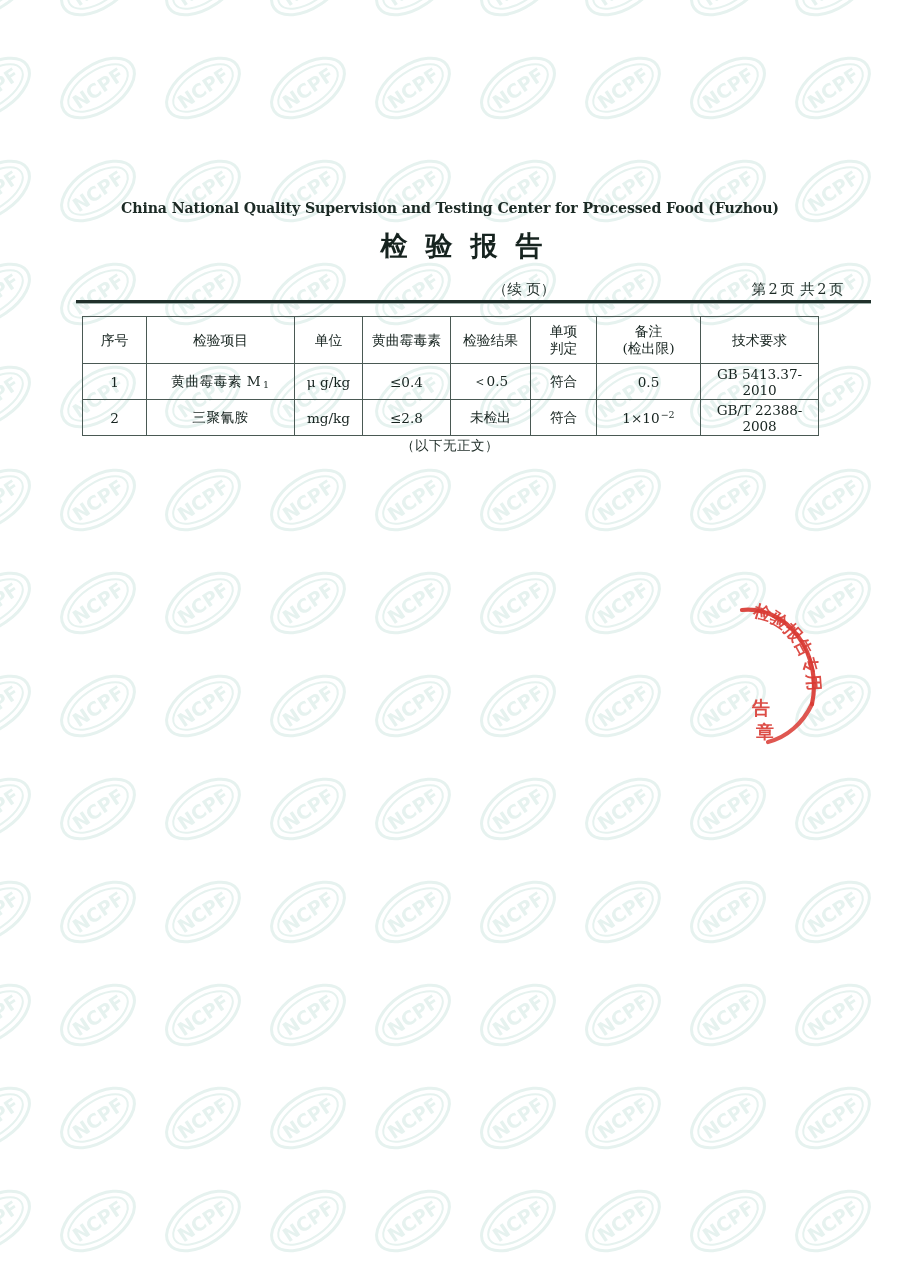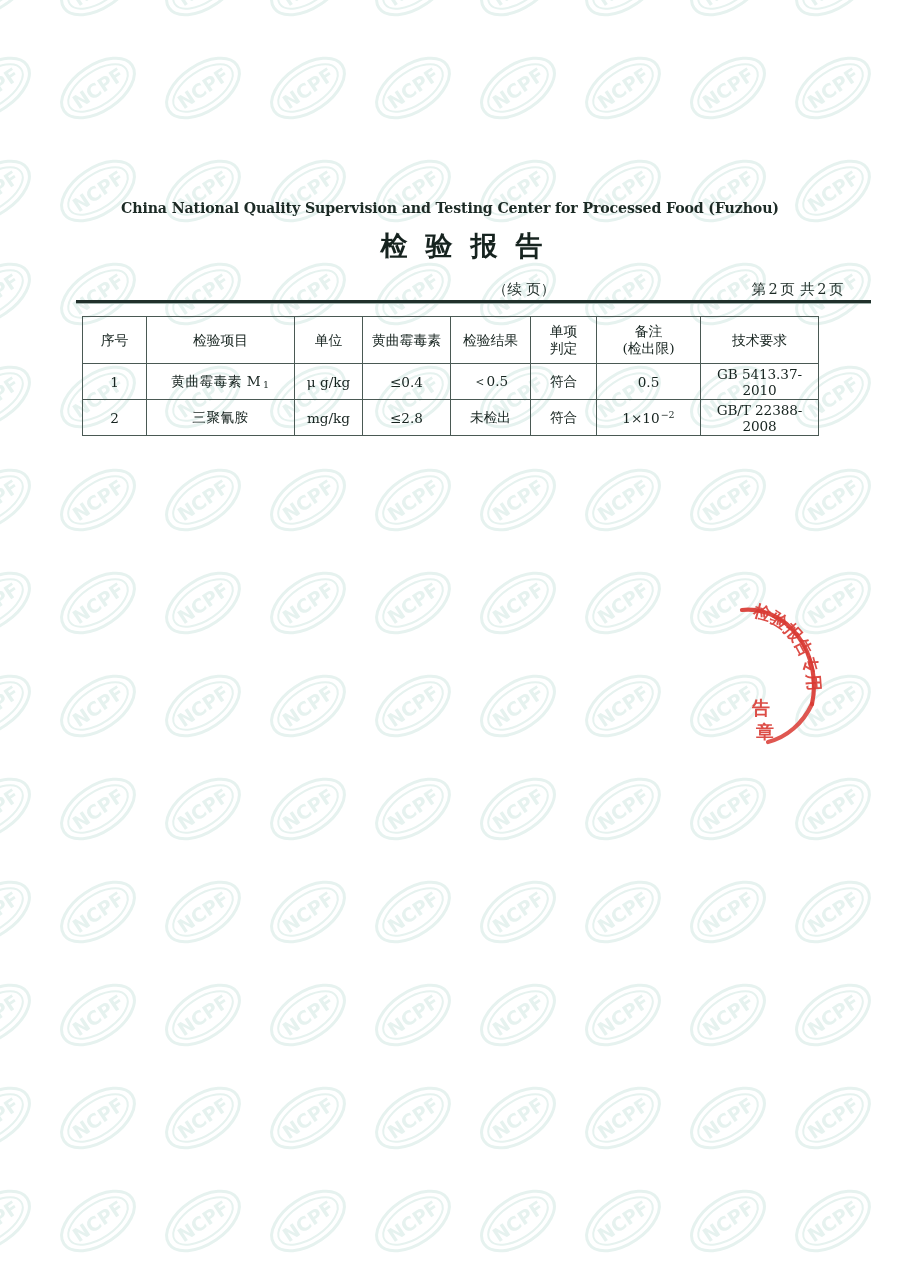--- a/index.html
+++ b/index.html
@@ -1208,20 +1208,21 @@
               <td>≤2.8</td>
               <td>未检出</td>
               <td>符合</td>
               <td><span class="nowrap">1×10<span class="sup">−2</span></span></td>
               <td class="method">GB/T 22388-2008</td>
             </tr>
           </tbody>
       </table>
     </div>
 
+    <div class="end-note">（以下无正文）</div>
 
     <div class="seal">
       <svg viewBox="0 0 132 168" xmlns="http://www.w3.org/2000/svg">
         <defs>
           <path id="arcpath" d="M 36 24 A 62 74 0 0 1 96 104" fill="none"></path>
         </defs>
 
         <path d="M 30 18 A 66 76 0 0 1 100 112" fill="none" stroke="#d93a33" stroke-width="4.2" stroke-linecap="round" opacity="0.92"></path>
         <path d="M 100 112 A 66 76 0 0 1 56 150" fill="none" stroke="#d93a33" stroke-width="4.2" stroke-linecap="round" opacity="0.85"></path>
 

